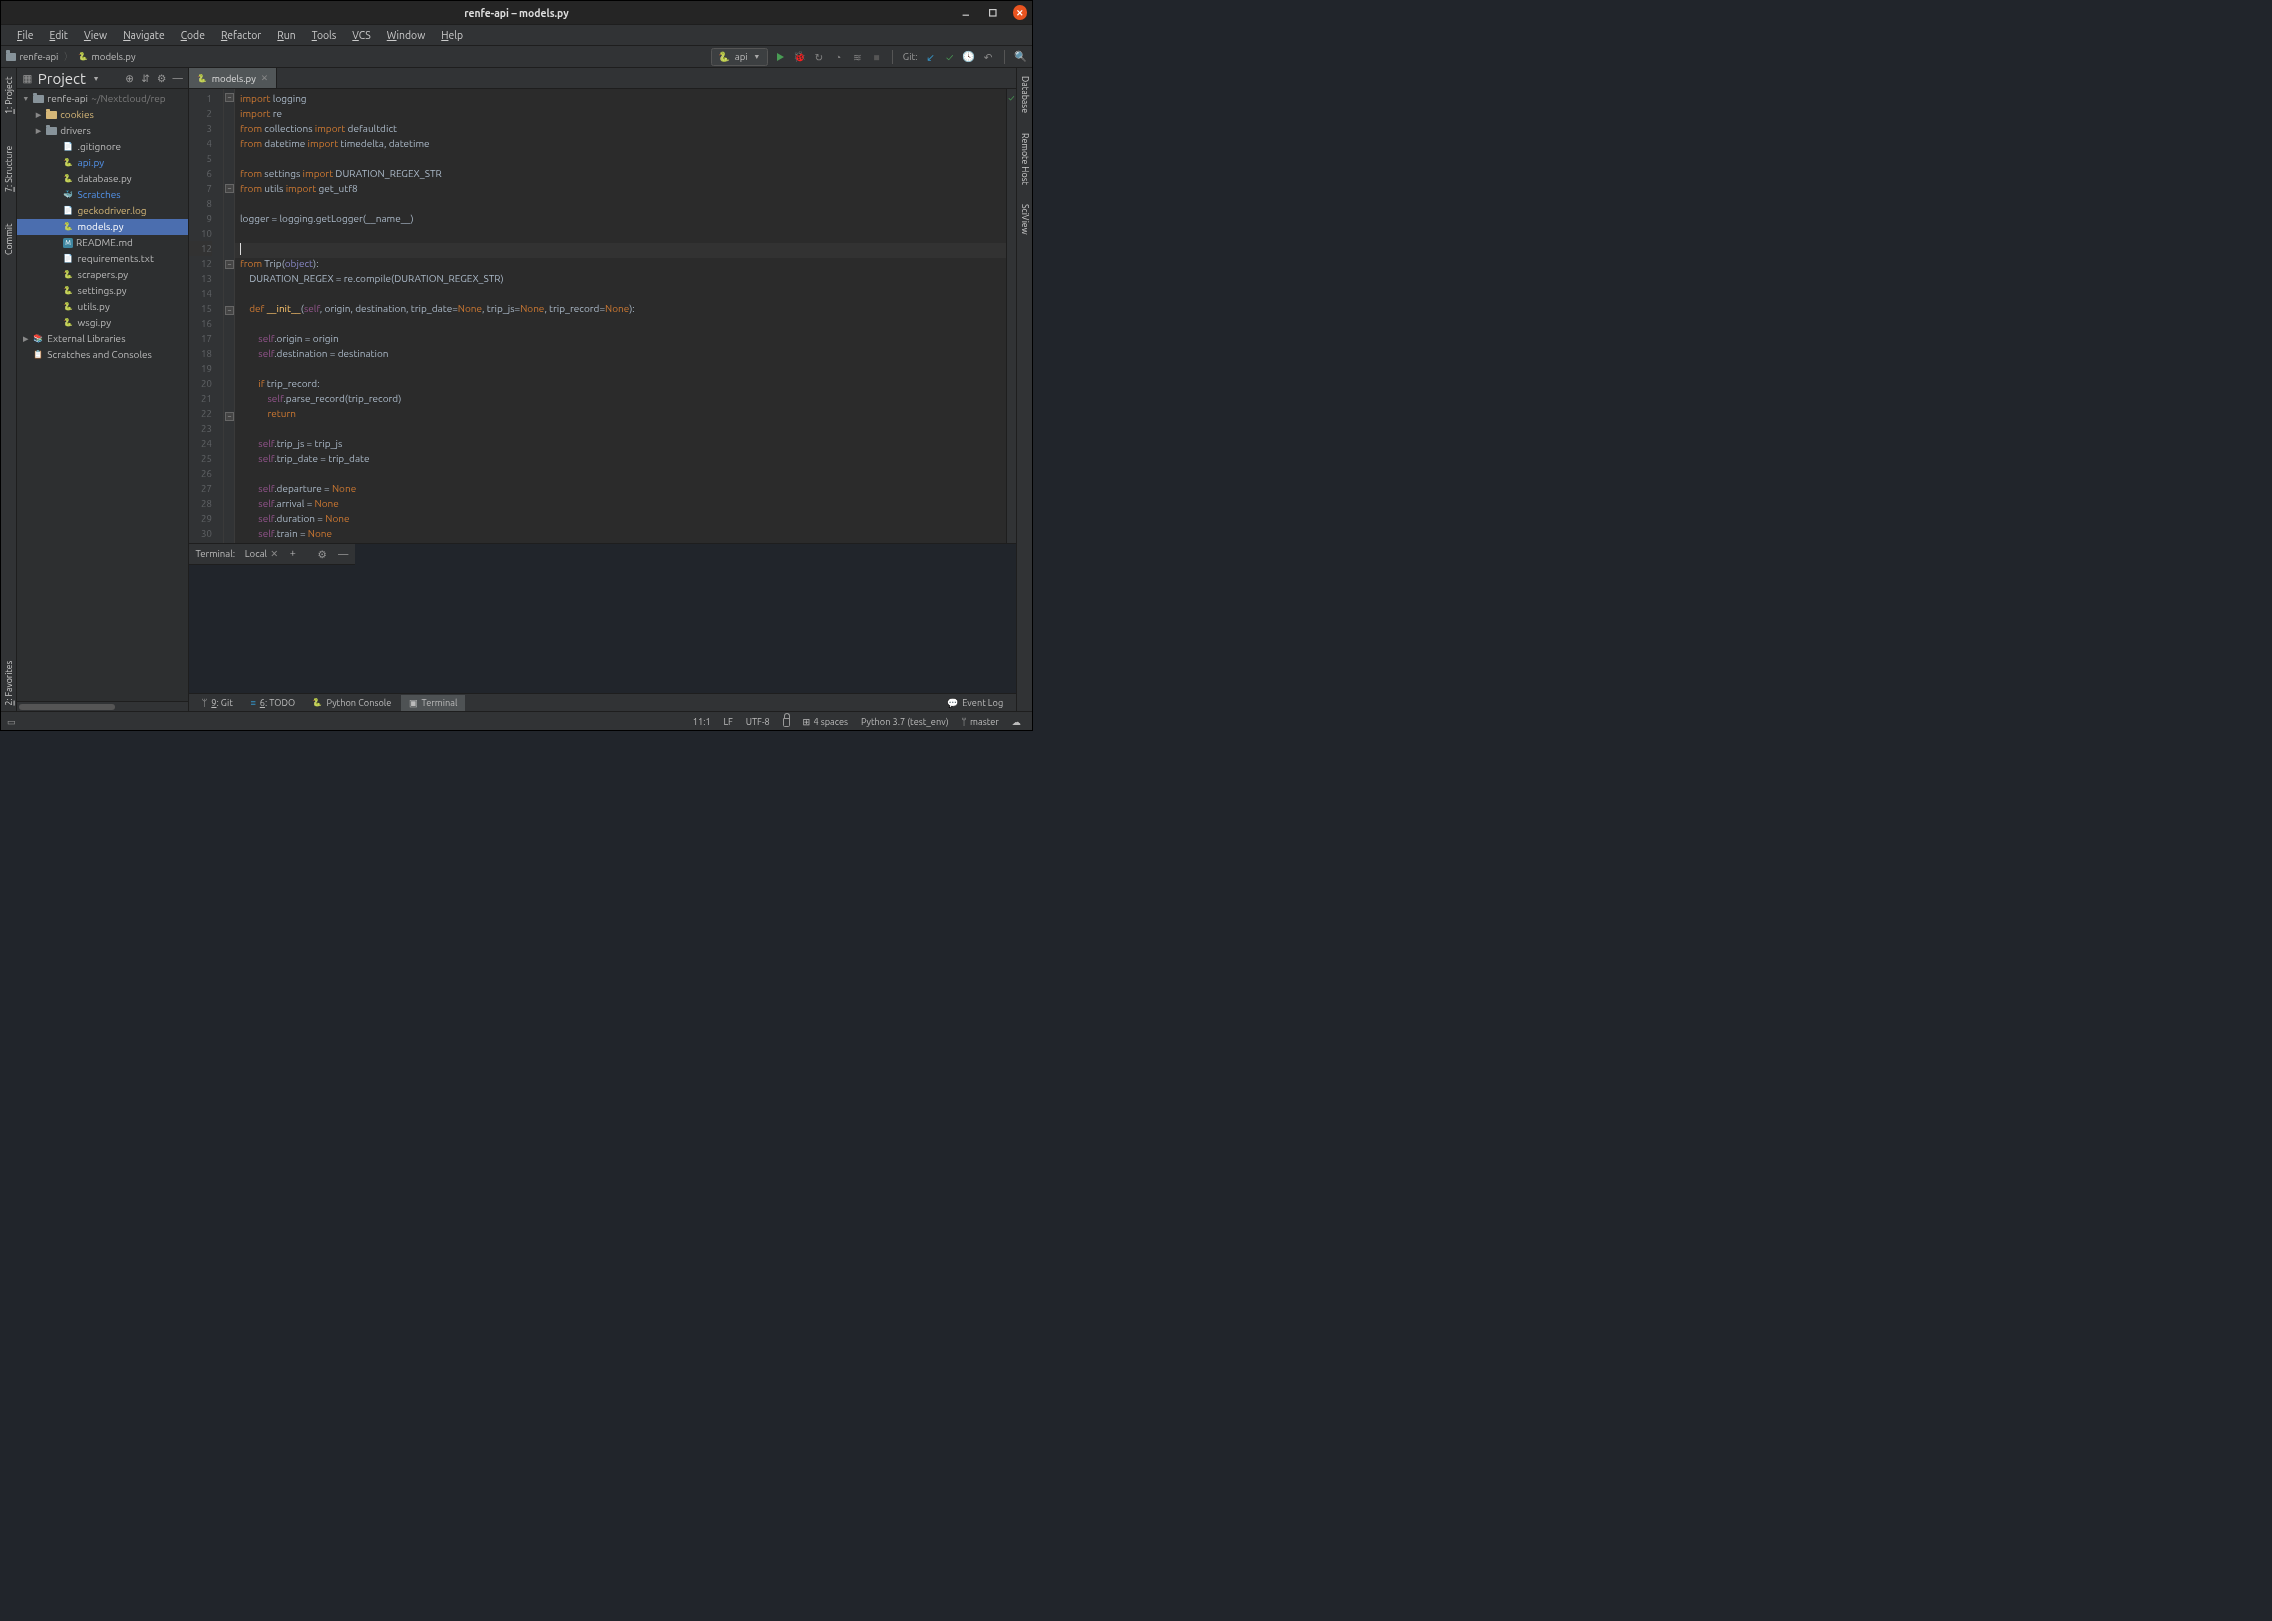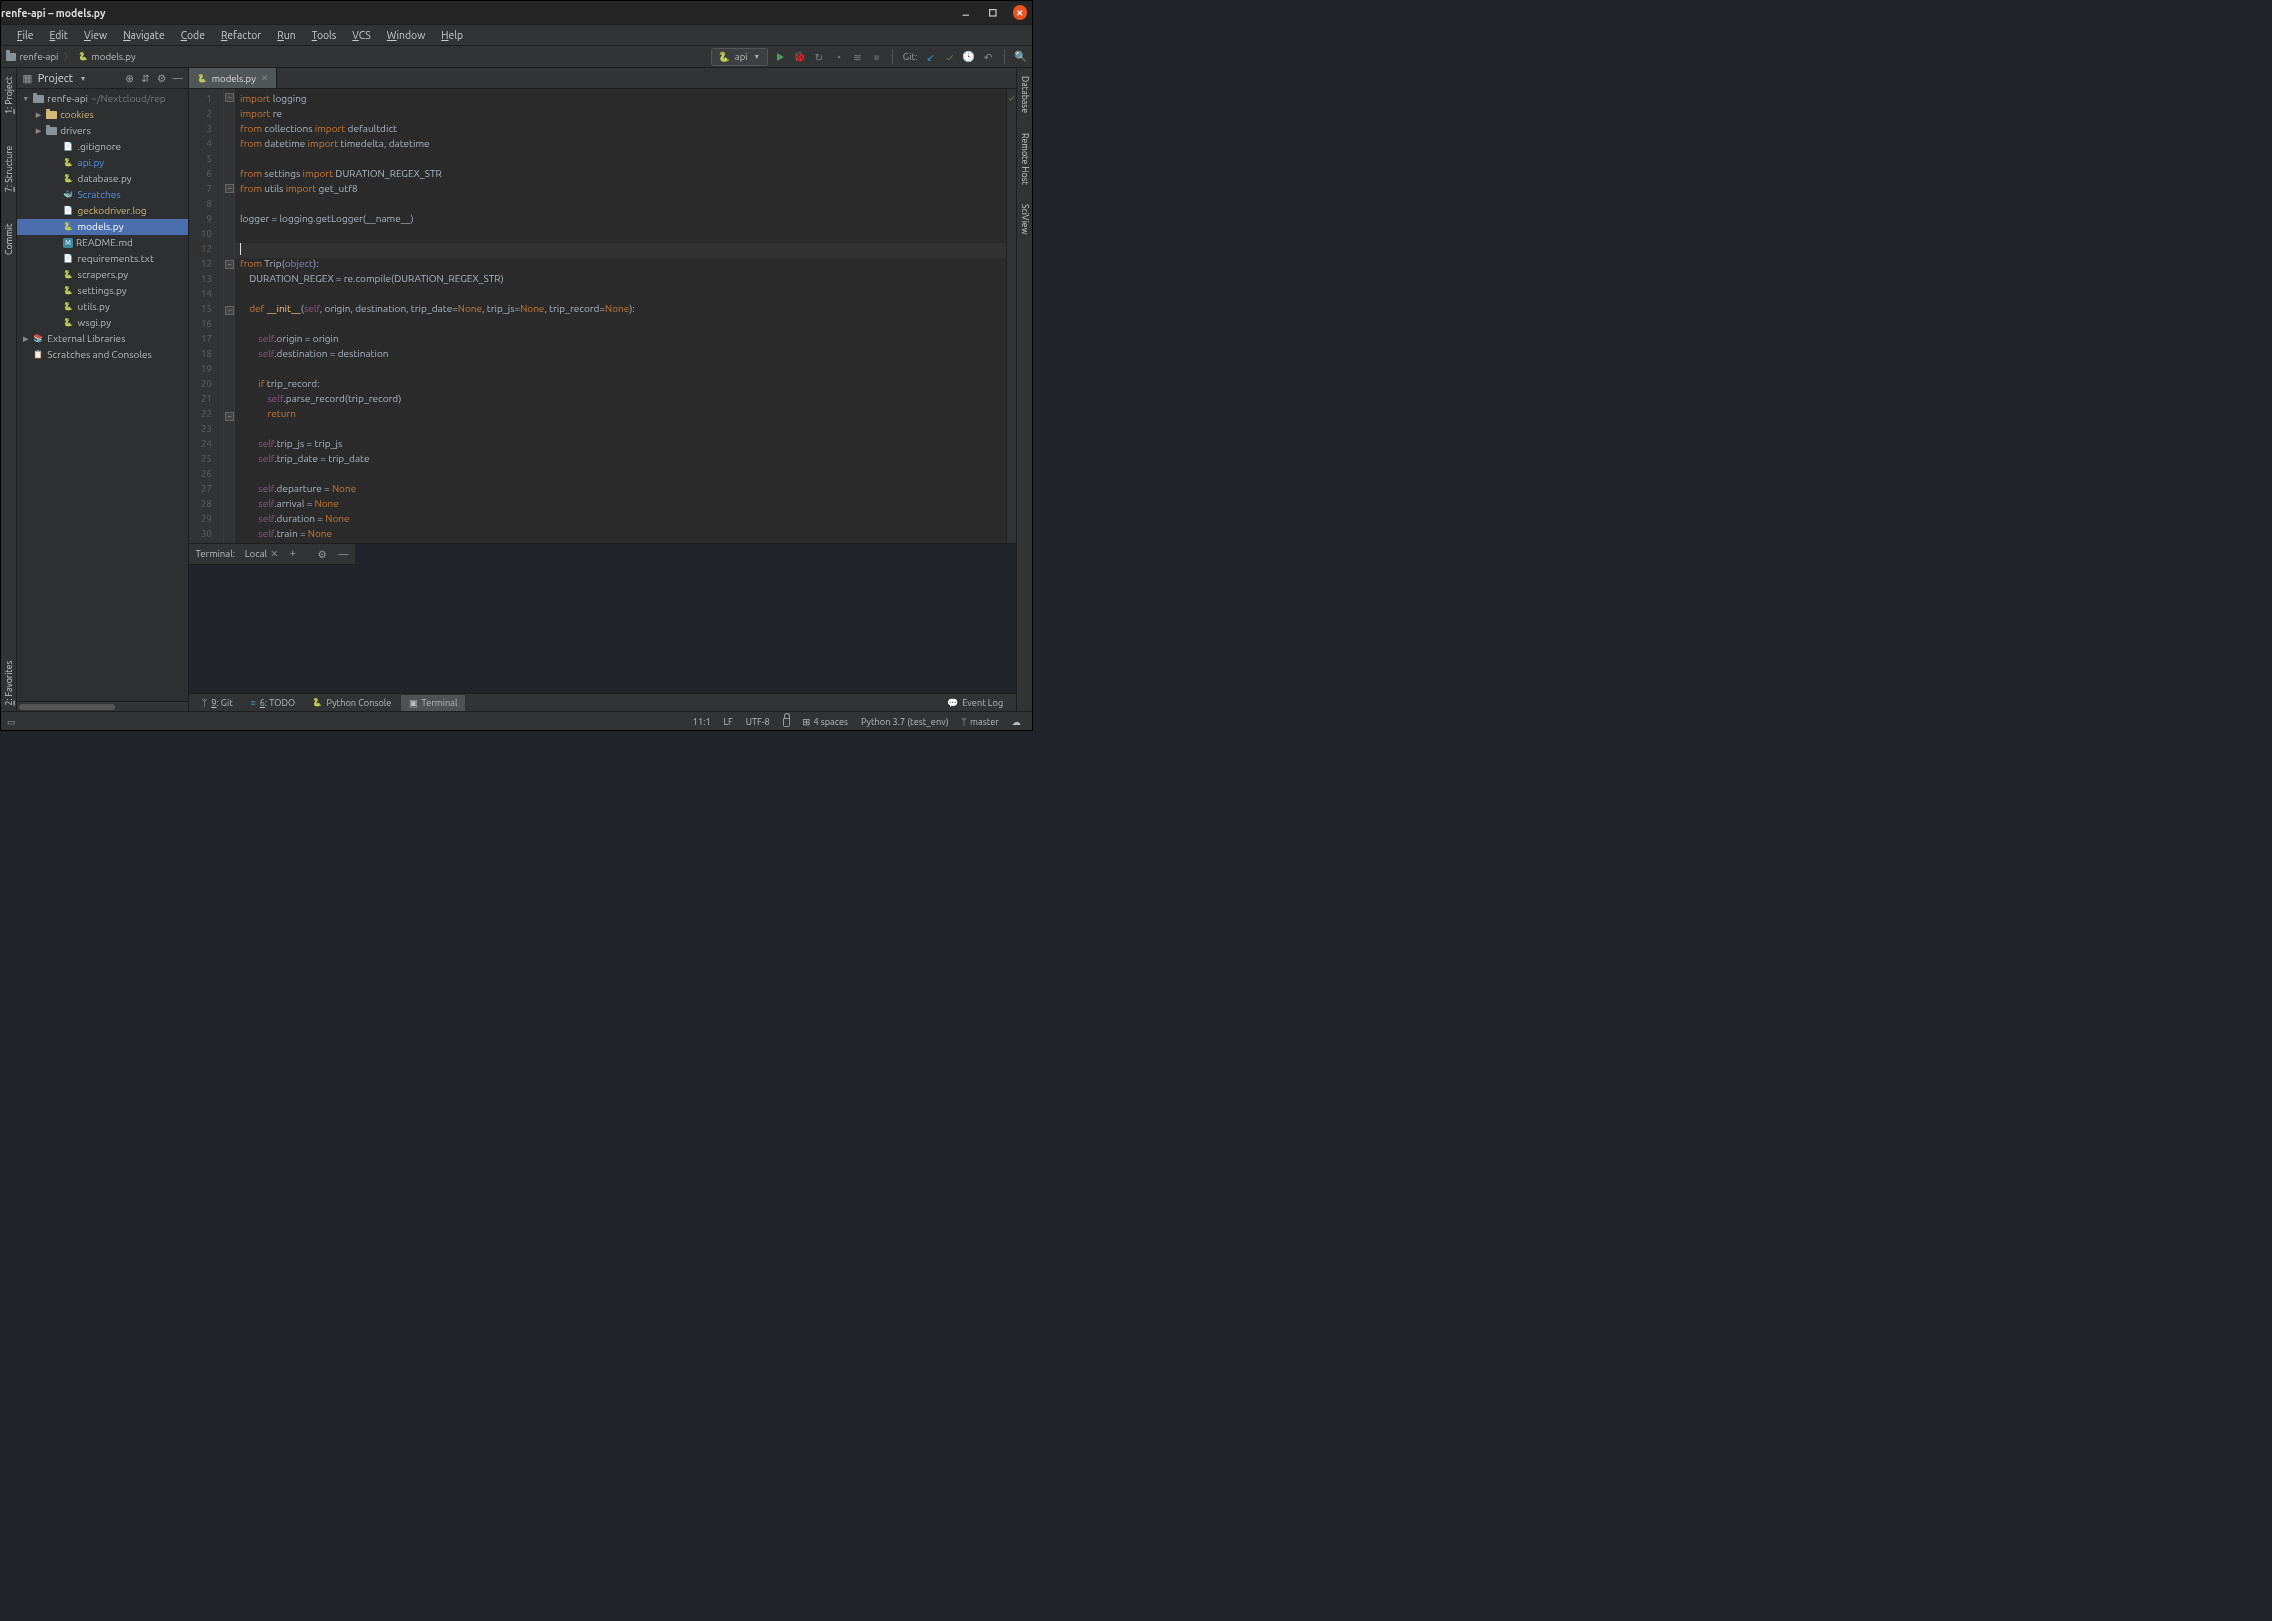--- a/index.html
+++ b/index.html
@@ -31,21 +31,21 @@
   *{box-sizing:border-box;margin:0;padding:0;font-family:"Ubuntu","Segoe UI",sans-serif;}
   body{
     width:1033px;height:731px;
     background:var(--bg-dark);color:var(--text);
     font-size:10.4px;overflow:hidden;position:relative;
     border:0.8px solid #000;
   }
   
   .titlebar{
     height:24px;background:var(--bg-titlebar);
-    display:flex;align-items:center;justify-content:flex-start;position:relative;
+    display:flex;align-items:center;justify-content:center;position:relative;
     border-bottom:0.8px solid var(--border);
   }
   .titlebar .title{color:#ddd;font-size:10.4px;font-weight:600;}
   .win-ctrls{position:absolute;right:4.8px;display:flex;gap:12.8px;align-items:center;}
   .win-btn{width:14.4px;height:14.4px;border-radius:50%;display:flex;align-items:center;justify-content:center;font-size:8.8px;color:#ccc;}
   .win-btn.close{background:var(--close-red);color:#fff;}
   .win-btn svg{width:9.6px;height:9.6px;}
   
   .menubar{
     height:21px;background:var(--panel);display:flex;align-items:center;padding:8px 8px;
@@ -71,21 +71,21 @@
   
   .vstrip{width:16px;background:var(--panel);border-right:0.8px solid var(--border);display:flex;flex-direction:column;align-items:center;padding-top:3.2px;}
   .vstrip-r{width:16px;background:var(--panel);border-left:0.8px solid var(--border);display:flex;flex-direction:column;align-items:center;padding-top:3.2px;}
   .vtab{writing-mode:vertical-rl;transform:rotate(180deg);font-size:8.8px;color:#ccc;padding:4.8px 1.6px;white-space:nowrap;}
   .vtab.rside{writing-mode:vertical-rl;transform:none;}
   .vtab .n{text-decoration:underline;}
   .vstack{display:flex;flex-direction:column;gap:4.8px;}
   
   .project{width:172px;background:var(--panel-darker);border-right:0.8px solid var(--border);display:flex;flex-direction:column;min-width:0;}
   .proj-head{height:21px;display:flex;align-items:center;gap:4.8px;padding:0 4.8px;border-bottom:0.8px solid var(--border);background:var(--panel);}
-  .proj-head .label{font-size:11px;color:#ddd;}
+  .proj-head .label{font-size:15px;color:#ddd;}
   .proj-head .sp{flex:1;}
   .tree{flex:1;overflow:hidden;font-size:10px;padding:1.6px 0;}
   .node{display:flex;align-items:center;gap:3.2px;padding:0.8px 3.2px;height:16px;white-space:nowrap;}
   .node .arrow{width:8px;display:inline-flex;justify-content:center;color:#888;font-size:7.2px;}
   .node .ficon{width:11.2px;height:11.2px;display:inline-flex;align-items:center;justify-content:center;}
   .node.sel{background:var(--sel-file);color:#fff;}
   .indent-0{padding-left:4.8px;}
   .indent-1{padding-left:17.6px;}
   .indent-2{padding-left:35px;}
   .folder-ic{width:10.4px;height:8px;background:#87939a;border-radius:0.8px;position:relative;}

